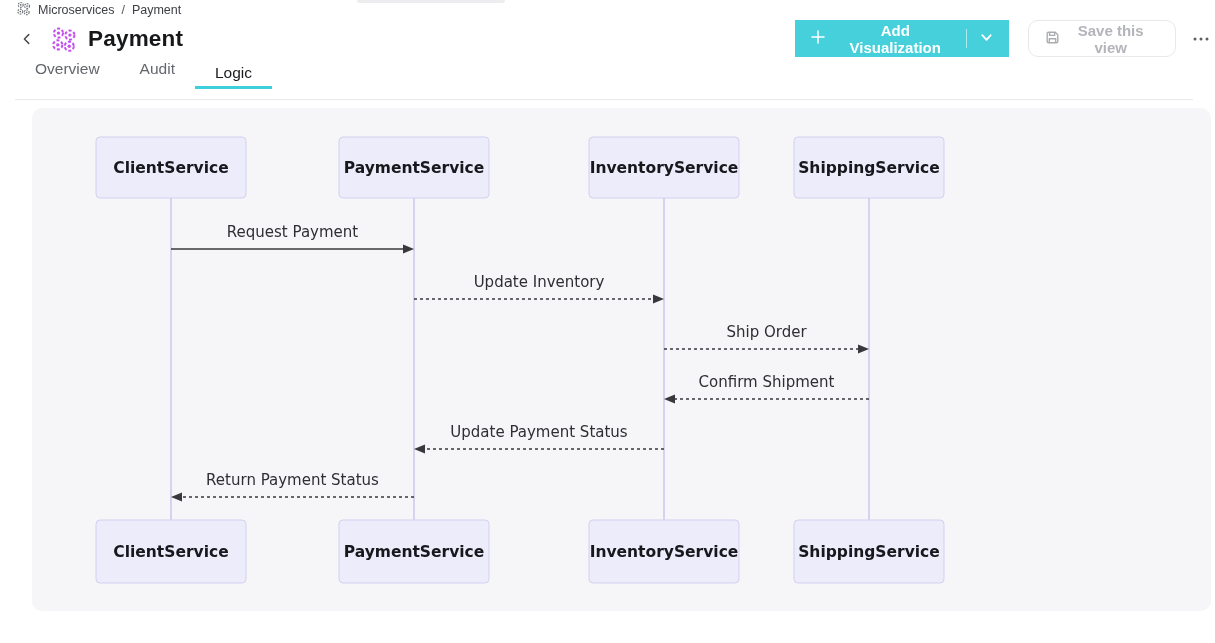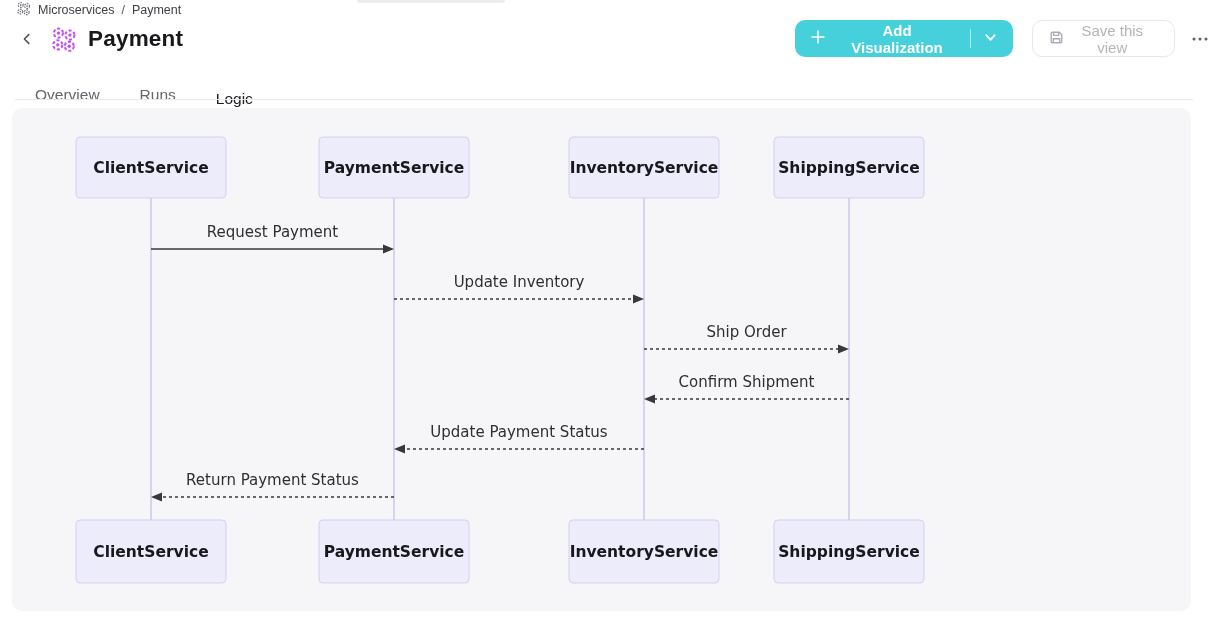--- a/index.html
+++ b/index.html
@@ -19,39 +19,39 @@
 
   
   .title-row { position:absolute; left:16px; top:21px; height:36px; display:flex; align-items:center; }
   .back-btn { width:22px; height:22px; display:flex; align-items:center; justify-content:center;
               cursor:pointer; margin-right:12px; }
   .title-icon { margin-right:11px; display:flex; }
   .page-title { font-size:22.5px; font-weight:700; color:#17181a; letter-spacing:.2px; }
 
   
   .actions { position:absolute; left:795px; top:20px; display:flex; align-items:center; }
-  .add-viz-btn { height:37px; padding:0 15px; background:#45d0dc; border:none; border-radius:10px;
+  .add-viz-btn { height:37px; padding:0 15px; background:#45d0dc; border:none; border-radius:0;
                  display:flex; align-items:center; gap:10px; color:#fff; font-size:15px; font-weight:600;
                  font-family:inherit; cursor:pointer; }
   .add-viz-btn .divider { width:1px; height:19px; background:rgba(255,255,255,.55); margin:0 2px; }
   .save-btn { height:37px; margin-left:19px; padding:0 15px; background:#fff; border:1px solid #e8e8e9;
               border-radius:10px; display:flex; align-items:center; color:#b3b5ba;
-              font-size:15px; font-weight:400; font-family:inherit; cursor:pointer; }
+              font-size:15px; font-weight:700; font-family:inherit; cursor:pointer; }
   .more-btn { width:30px; height:30px; margin-left:10px; display:flex; align-items:center;
               justify-content:center; background:none; border:none; cursor:pointer; }
 
   
-  .tabs { position:absolute; left:15px; top:78px; display:flex; height:37px; }
+  .tabs { position:absolute; left:15px; top:52px; display:flex; height:37px; }
   .tab { padding:0 20px; display:flex; align-items:center; font-size:15.5px; color:#63666c;
          background:none; border:none; font-family:inherit; cursor:pointer; border-bottom:3px solid transparent; }
   .tab.active { color:#1a1c1f; font-weight:500; border-bottom:3px solid #3ecfdc;margin-top:8px; }
   .tabs-divider { position:absolute; left:15px; top:99px; width:1178px; height:1px; background:#e9e9ea; }
 
   
-  .canvas { position:absolute; left:12px; top:108px; width:1179px; height:503px;
+  .canvas { position:absolute; left:32px; top:108px; width:1179px; height:503px;
             background:#f6f6f8; border-radius:10px; }
   svg text { font-family:"DejaVu Sans","Liberation Sans",sans-serif; }
   .lifeline   { stroke:#d7d2ef; stroke-width:2; }
   .actor-box  { fill:#ececfb; stroke:#d3d0f0; stroke-width:1; }
   .actor-label{ font-size:15.5px; font-weight:600; fill:#17171c; text-anchor:middle; }
   .msg-label  { font-size:15px; font-weight:500; fill:#2e2e33; text-anchor:middle; }
   .msg-line   { stroke:#38383d; stroke-width:1.6; }
   .msg-line.dashed { stroke-dasharray:3 3; }
   .arrow-head { fill:#38383d; stroke:none; }
 </style>
@@ -138,21 +138,21 @@
       <svg width="18" height="6" viewBox="0 0 18 6">
         <circle cx="3" cy="3" r="1.5" fill="#5b5e63"></circle>
           <circle cx="9" cy="3" r="1.5" fill="#5b5e63"></circle>
           <circle cx="15" cy="3" r="1.5" fill="#5b5e63"></circle>
       </svg>
     </button>
   </div>
 
   <div class="tabs">
     <button class="tab">Overview</button>
-    <button class="tab">Runs</button>
+    <button class="tab">Audit</button>
     <button class="tab active">Logic</button>
   </div>
   <div class="tabs-divider"></div>
 
   <div class="canvas">
     <svg id="seq-svg" width="1179" height="503" viewBox="0 0 1179 503">
         <line x1="139" y1="90" x2="139" y2="412" class="lifeline"></line>
         <rect x="64" y="29" width="150" height="61" rx="4" class="actor-box"></rect>
         <text x="139" y="65" class="actor-label">ClientService</text>
         <rect x="64" y="412" width="150" height="63" rx="4" class="actor-box"></rect>

